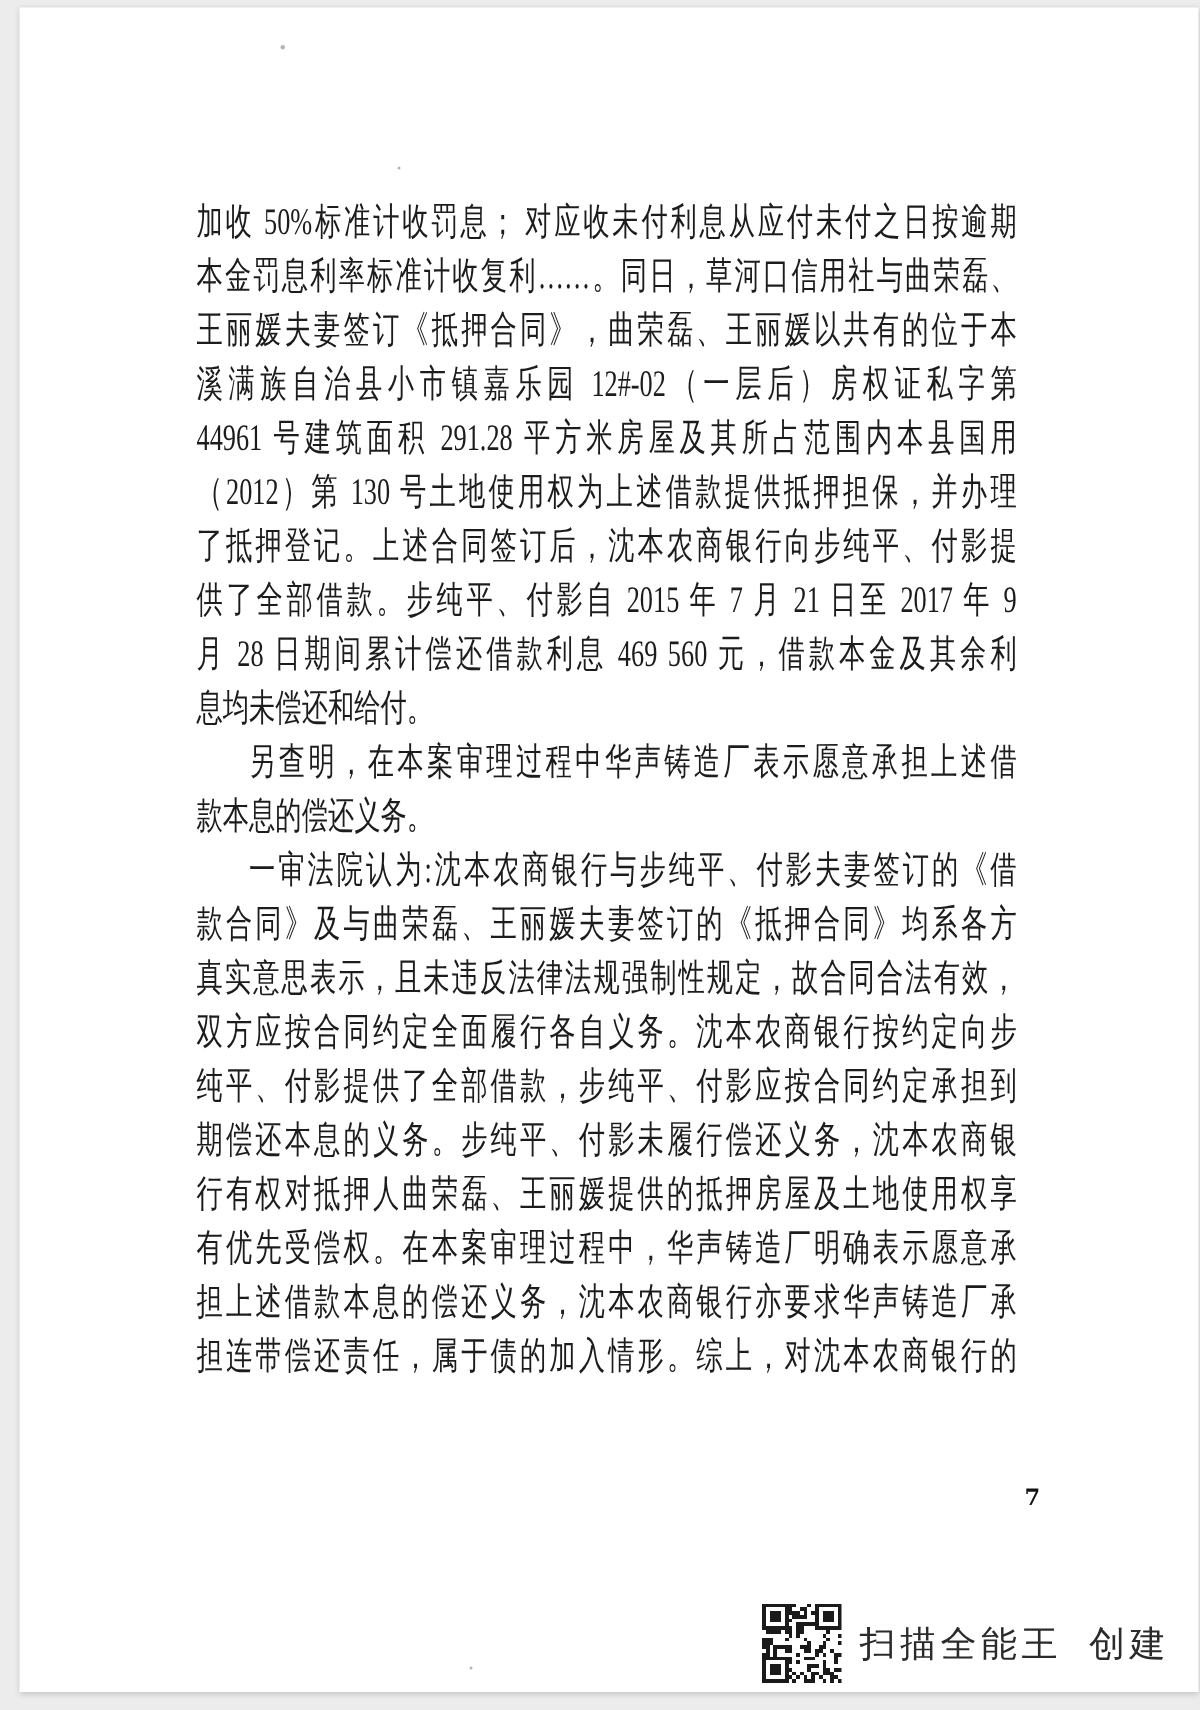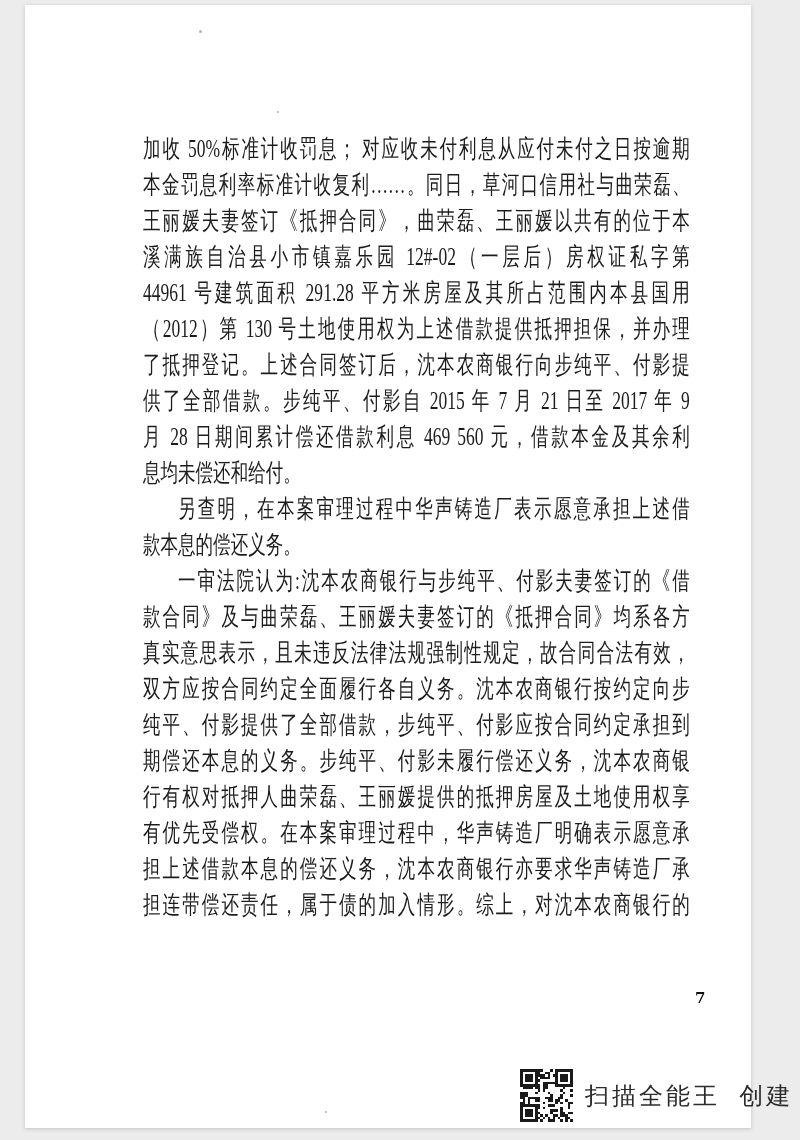--- a/index.html
+++ b/index.html
@@ -6,23 +6,23 @@
     margin: 0;
     padding: 0;
     width: 800px;
     height: 1140px;
     background: #ececec;
     overflow: hidden;
     font-family: "Liberation Serif", "DejaVu Serif", serif;
   }
   .page {
     position: absolute;
-    left: 25px;
+    left: 13px;
     top: 5px;
-    width: 726px;
+    width: 786px;
     height: 1123px;
     background: #ffffff;
     box-shadow: 0 1px 4px rgba(0,0,0,0.18);
   }
   .text-block {
     position: absolute;
     left: 118px;
     top: 126px;
     width: 547px;
   }
@@ -64,21 +64,21 @@
   .qr {
     width: 53px;
     height: 55px;
     display: block;
   }
   .footer-label {
     margin-left: 12px;
     font-size: 24px;
     letter-spacing: 3px;
     color: #2b2b2b;
-    font-family: Liberation Sans, sans-serif;
+    font-family: Liberation Serif, serif;
     white-space: pre;
   }
   .speck {
     position: absolute;
     border-radius: 50%;
     background: #b5b5b5;
   }
   .speck.s1 { left: 174px; top: 25px;  width: 3px; height: 3px; }
   .speck.s2 { left: 252px; top: 106px; width: 2px; height: 2px; }
   .speck.s3 { left: 300px; top: 1106px; width: 2px; height: 2px; }

